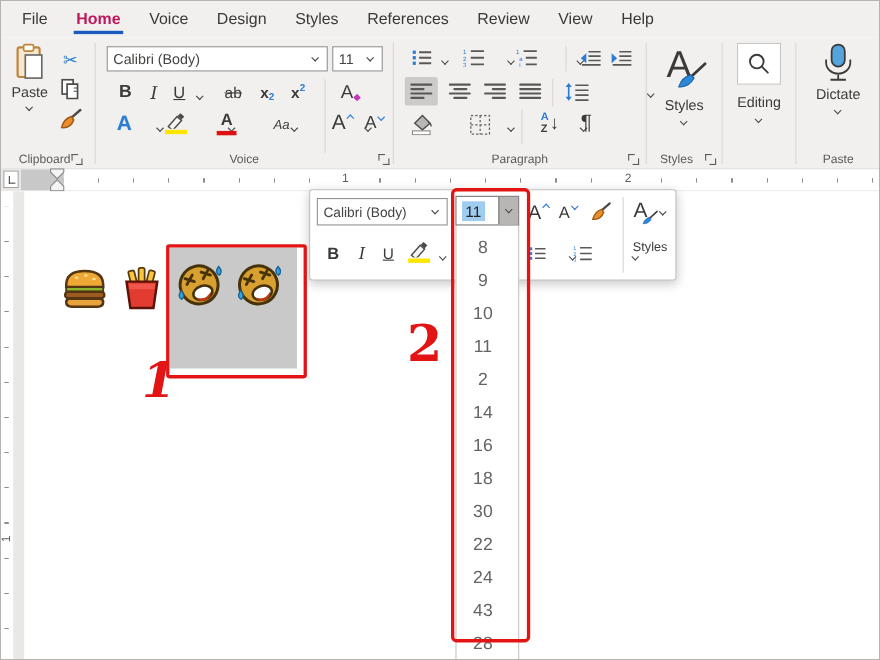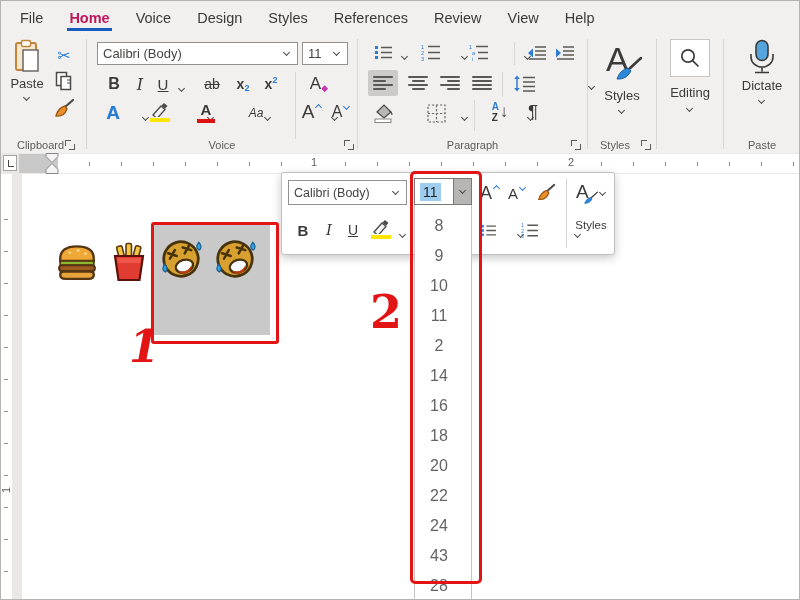--- a/index.html
+++ b/index.html
@@ -512,21 +512,21 @@
 
   <div class="dropdown">
     <div class="ddi">8</div>
     <div class="ddi">9</div>
     <div class="ddi">10</div>
     <div class="ddi">11</div>
     <div class="ddi">2</div>
     <div class="ddi">14</div>
     <div class="ddi">16</div>
     <div class="ddi">18</div>
-    <div class="ddi">20</div>
+    <div class="ddi">30</div>
     <div class="ddi">22</div>
     <div class="ddi">24</div>
     <div class="ddi">43</div>
     <div class="ddi">28</div>
   </div>
 
   <div class="redbox z30" style="left:150px;top:221px;width:122px;height:116px;"></div>
   <div class="redbox z30" style="left:409px;top:170px;width:66px;height:407px;border-radius:5px;"></div>
   <div class="annot" style="left:128px;top:320px;font-size:44px;font-style:italic;">1</div>
   <div class="annot" style="left:369px;top:284px;font-size:46px;">2</div>

